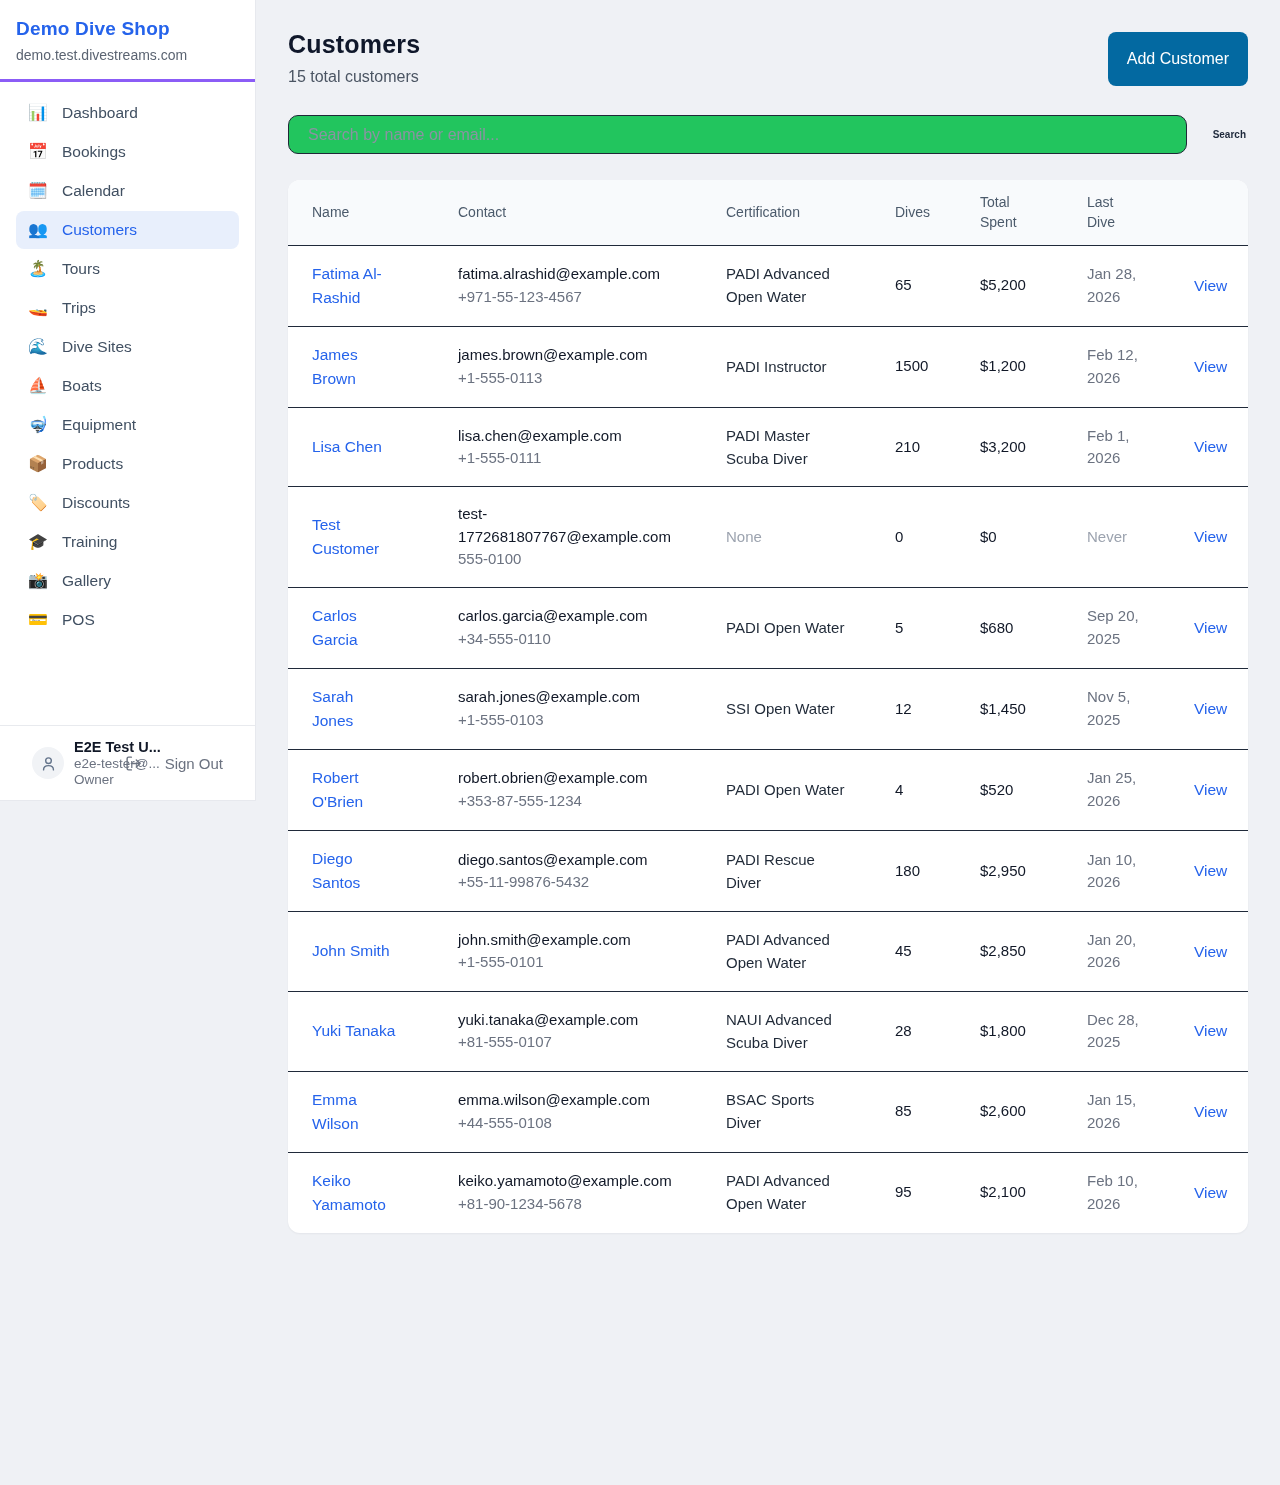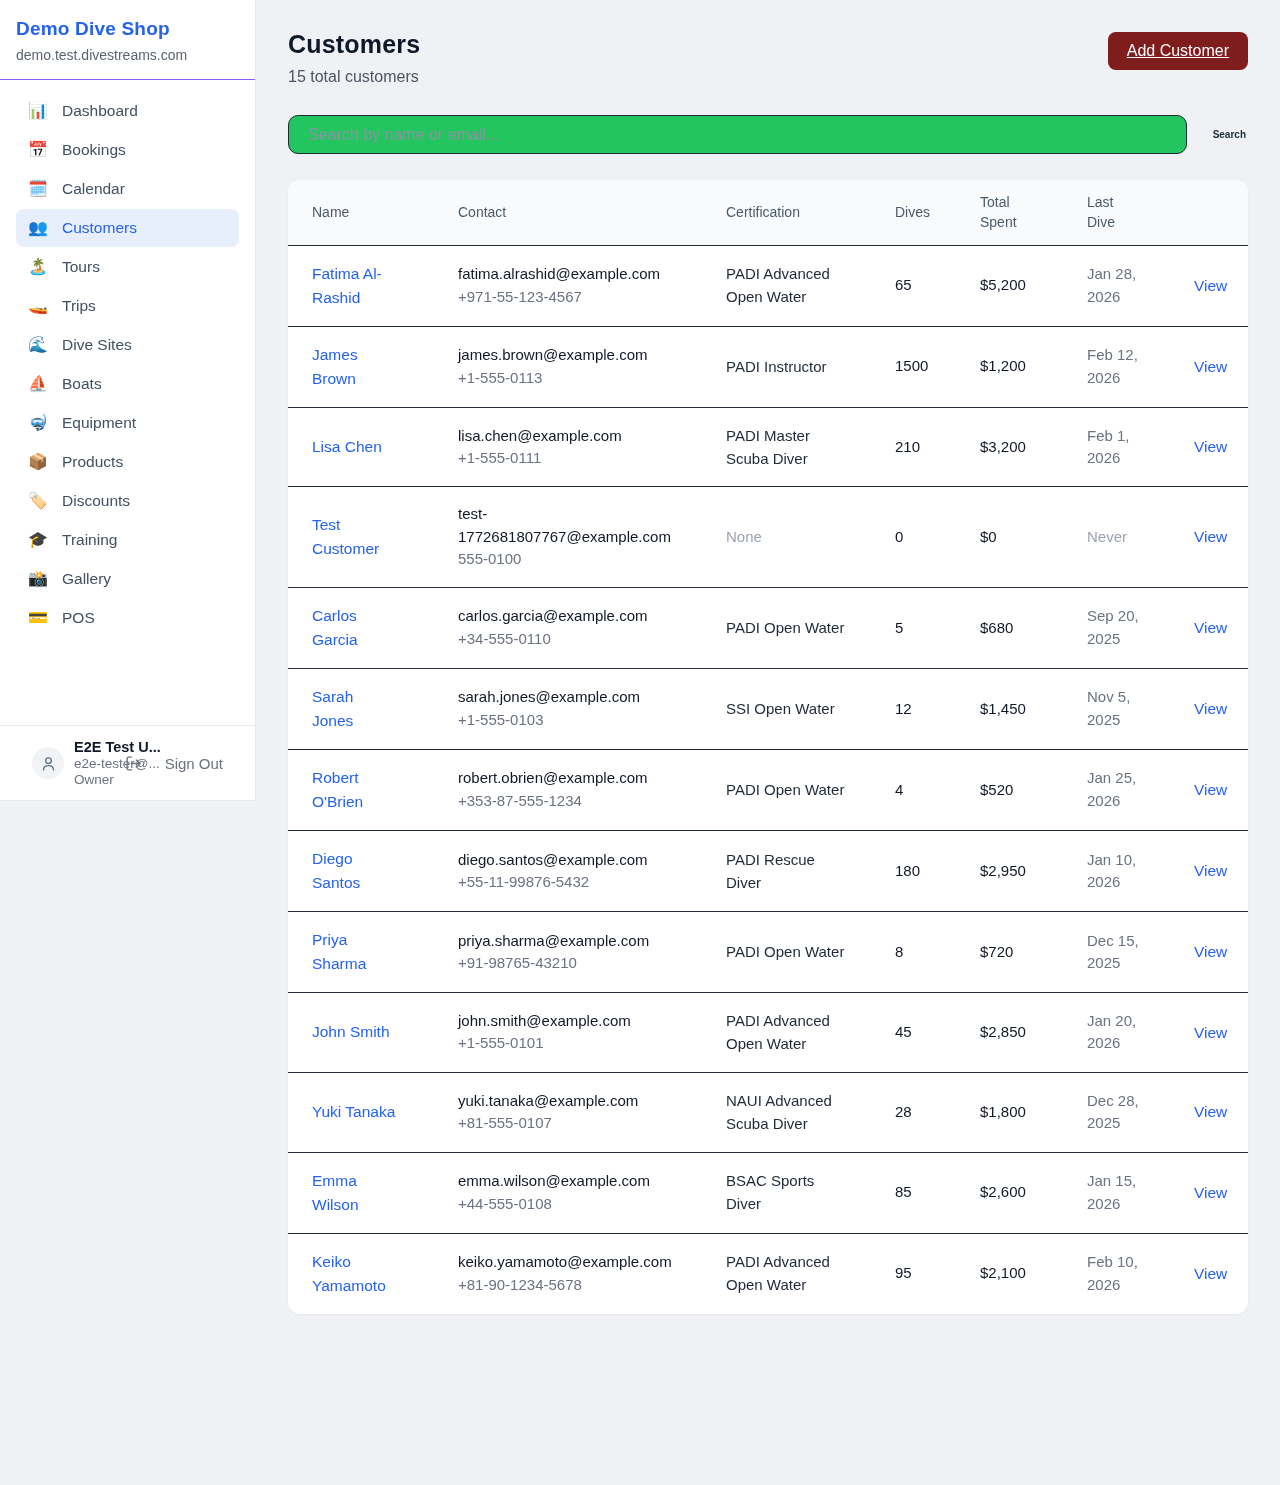--- a/index.html
+++ b/index.html
@@ -14,21 +14,21 @@
   }
   
   .sidebar {
     position:absolute; left:0; top:0;
     width:256px; height:801px;
     background:#ffffff;
     border-right:1px solid #e7e9ee;
     border-bottom:1px solid #e7e9ee;
     display:flex; flex-direction:column;
   }
-  .sidebar-header { padding:18px 16px 16px; border-bottom:1px solid #8b5cf6; }
+  .sidebar-header { padding:18px 16px 16px; border-bottom:3px solid #8b5cf6; }
   .shop-name { color:#2563eb; font-size:19px; font-weight:700; letter-spacing:.2px; }
   .shop-domain { color:#5b6472; font-size:14px; margin-top:7px; }
   .nav { padding:12px 16px; flex:1; }
   .nav-item {
     display:flex; align-items:center; gap:14px;
     padding:10px 12px; border-radius:8px;
     color:#415062; font-size:15.5px; margin-bottom:1px;
     cursor:pointer;
   }
   .nav-item.active { background:#e8effc; color:#2563eb; }
@@ -49,23 +49,23 @@
   .signout {
     margin-left:auto; display:flex; align-items:center; gap:23px;
     color:#6b7280; font-size:15px; cursor:pointer; white-space:nowrap;
   }
   
   .main { margin-left:256px; width:1024px; padding:30px 32px 25px; }
   .page-header { display:flex; align-items:flex-start; justify-content:space-between; }
   .page-title { font-size:25px; font-weight:700; color:#0f172a; letter-spacing:.2px; }
   .page-subtitle { font-size:16px; color:#4b5563; margin-top:9px; }
   .btn-primary {
-    background:#7f1d1d; color:#ffffff; border:none;
+    background:#0369a1; color:#ffffff; border:none;
     font-family:inherit; font-size:16px; font-weight:500;
-    padding:10px 19px; border-radius:8px; cursor:pointer; margin-top:2px;text-decoration:underline;
+    padding:18px 19px; border-radius:8px; cursor:pointer; margin-top:2px;
   }
   .search-row { display:flex; align-items:center; margin-top:29px; }
   .search-input {
     flex:1; height:39px;
     border:1.5px solid #1f2937; border-radius:10px;
     background:#22c55e; font-family:inherit; font-size:16px; color:#111827;
     padding:0 19px; outline:none;
   }
   .search-input::placeholder { color:#8b93a2; }
   .search-btn {
@@ -327,32 +327,20 @@
       <div class="email">diego.santos@example.com</div>
       <div class="phone">+55-11-99876-5432</div>
     </td>
     <td class="td-cert"><span class="cert">PADI Rescue Diver</span></td>
     <td class="td-dives">180</td>
     <td class="td-total">$2,950</td>
     <td class="td-last"><span class="date">Jan 10, 2026</span></td>
     <td class="td-action"><a class="view-link">View</a></td>
   </tr>
           <tr>
-    <td class="td-name"><a class="name-link">Priya Sharma</a></td>
-    <td class="td-contact">
-      <div class="email">priya.sharma@example.com</div>
-      <div class="phone">+91-98765-43210</div>
-    </td>
-    <td class="td-cert"><span class="cert">PADI Open Water</span></td>
-    <td class="td-dives">8</td>
-    <td class="td-total">$720</td>
-    <td class="td-last"><span class="date">Dec 15, 2025</span></td>
-    <td class="td-action"><a class="view-link">View</a></td>
-  </tr>
-          <tr>
     <td class="td-name"><a class="name-link">John Smith</a></td>
     <td class="td-contact">
       <div class="email">john.smith@example.com</div>
       <div class="phone">+1-555-0101</div>
     </td>
     <td class="td-cert"><span class="cert">PADI Advanced Open Water</span></td>
     <td class="td-dives">45</td>
     <td class="td-total">$2,850</td>
     <td class="td-last"><span class="date">Jan 20, 2026</span></td>
     <td class="td-action"><a class="view-link">View</a></td>

